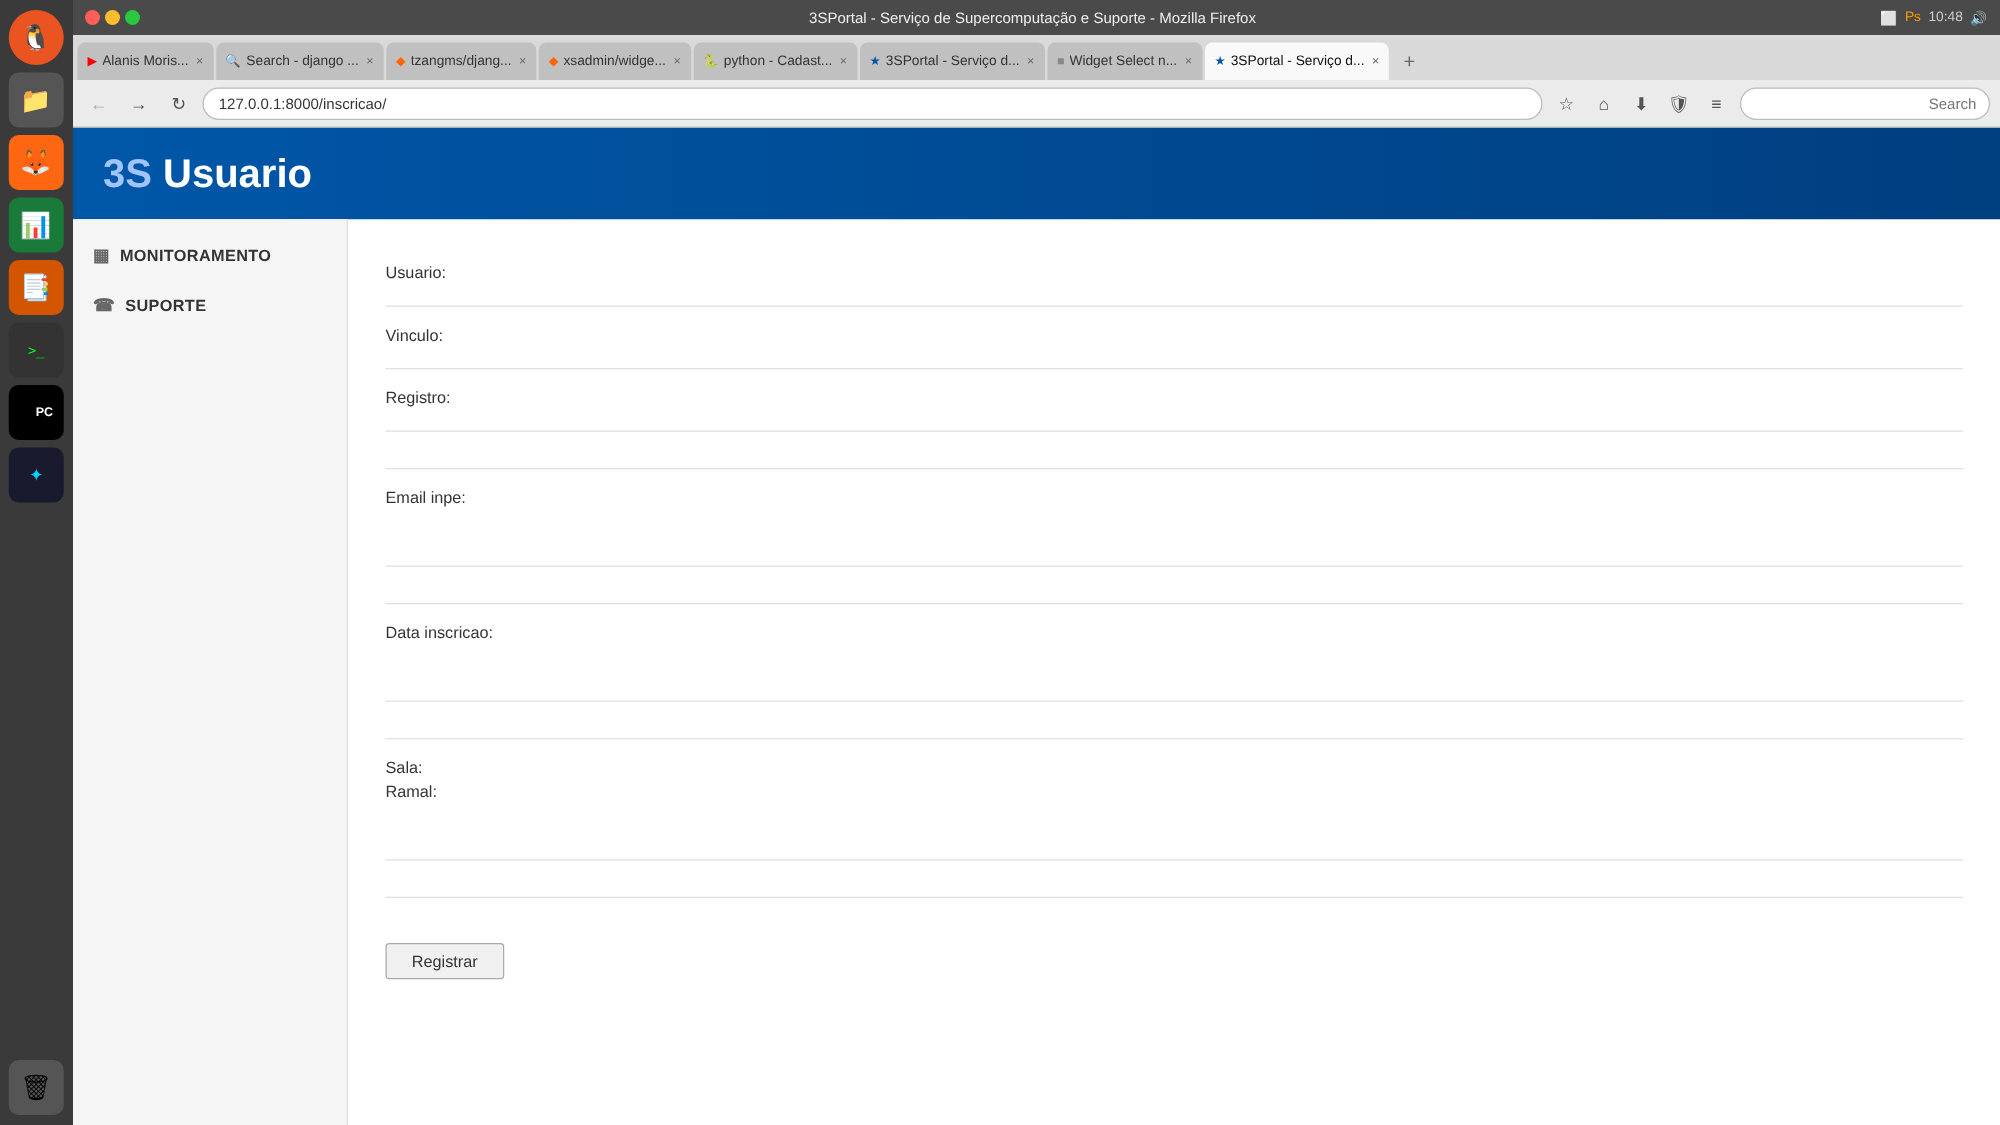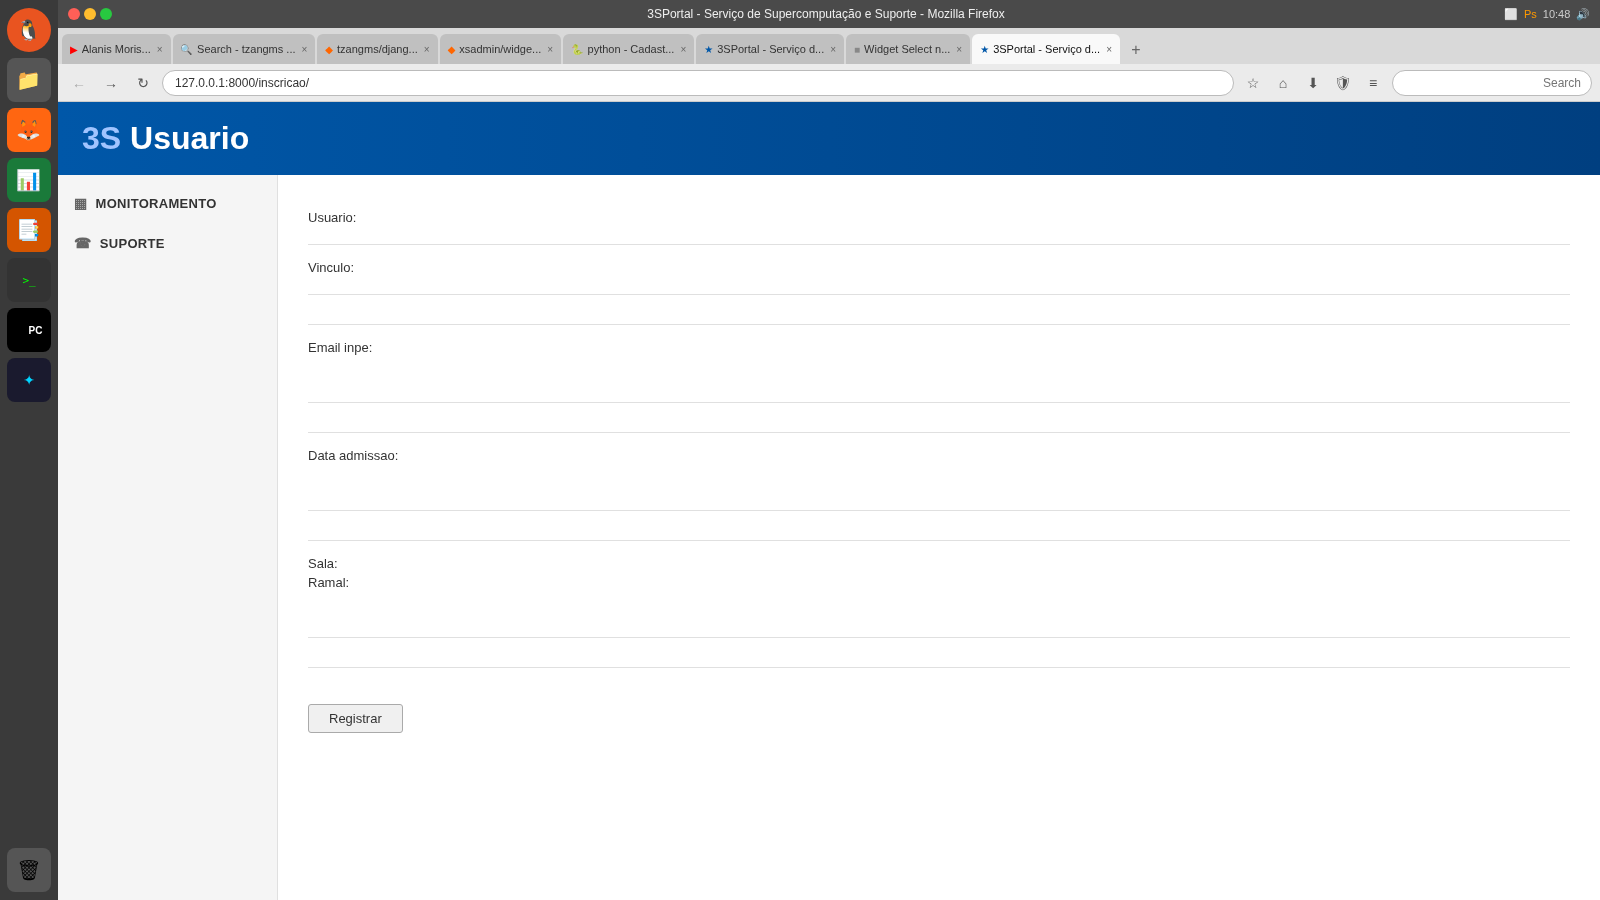--- a/index.html
+++ b/index.html
@@ -267,21 +267,21 @@
   </div>
 
   <div class="tab-bar">
     <div class="tab">
       <span class="tab-icon" style="color:red;">▶</span>
       <span class="tab-label">Alanis Moris...</span>
       <span class="tab-close">×</span>
     </div>
     <div class="tab">
       <span class="tab-icon">🔍</span>
-      <span class="tab-label">Search - tzangms ...</span>
+      <span class="tab-label">Search - django ...</span>
       <span class="tab-close">×</span>
     </div>
     <div class="tab">
       <span class="tab-icon" style="color:#f60;">◆</span>
       <span class="tab-label">tzangms/djang...</span>
       <span class="tab-close">×</span>
     </div>
     <div class="tab">
       <span class="tab-icon" style="color:#f60;">◆</span>
       <span class="tab-label">xsadmin/widge...</span>
@@ -348,32 +348,35 @@
       </div>
 
       <div class="content-area">
 
         <div class="field-group">
           <label class="field-label">Usuario:</label>
         </div>
         <div class="field-group">
           <label class="field-label">Vinculo:</label>
         </div>
+        <div class="field-group">
+          <label class="field-label">Registro:</label>
+        </div>
 
         <div style="height: 30px; border-bottom: 1px solid #e0e0e0;"></div>
 
         <div class="field-group">
           <label class="field-label">Email inpe:</label>
           <input class="field-input" type="text" style="">
         </div>
 
         <div style="height: 30px; border-bottom: 1px solid #e0e0e0;"></div>
 
         <div class="field-group">
-          <label class="field-label">Data admissao:</label>
+          <label class="field-label">Data inscricao:</label>
           <input class="field-input" type="text" style="">
         </div>
 
         <div style="height: 30px; border-bottom: 1px solid #e0e0e0;"></div>
 
         <div class="field-group">
           <label class="field-label">Sala:</label>
           <label class="field-label">Ramal:</label>
           <input class="field-input" type="text" style="">
         </div>

